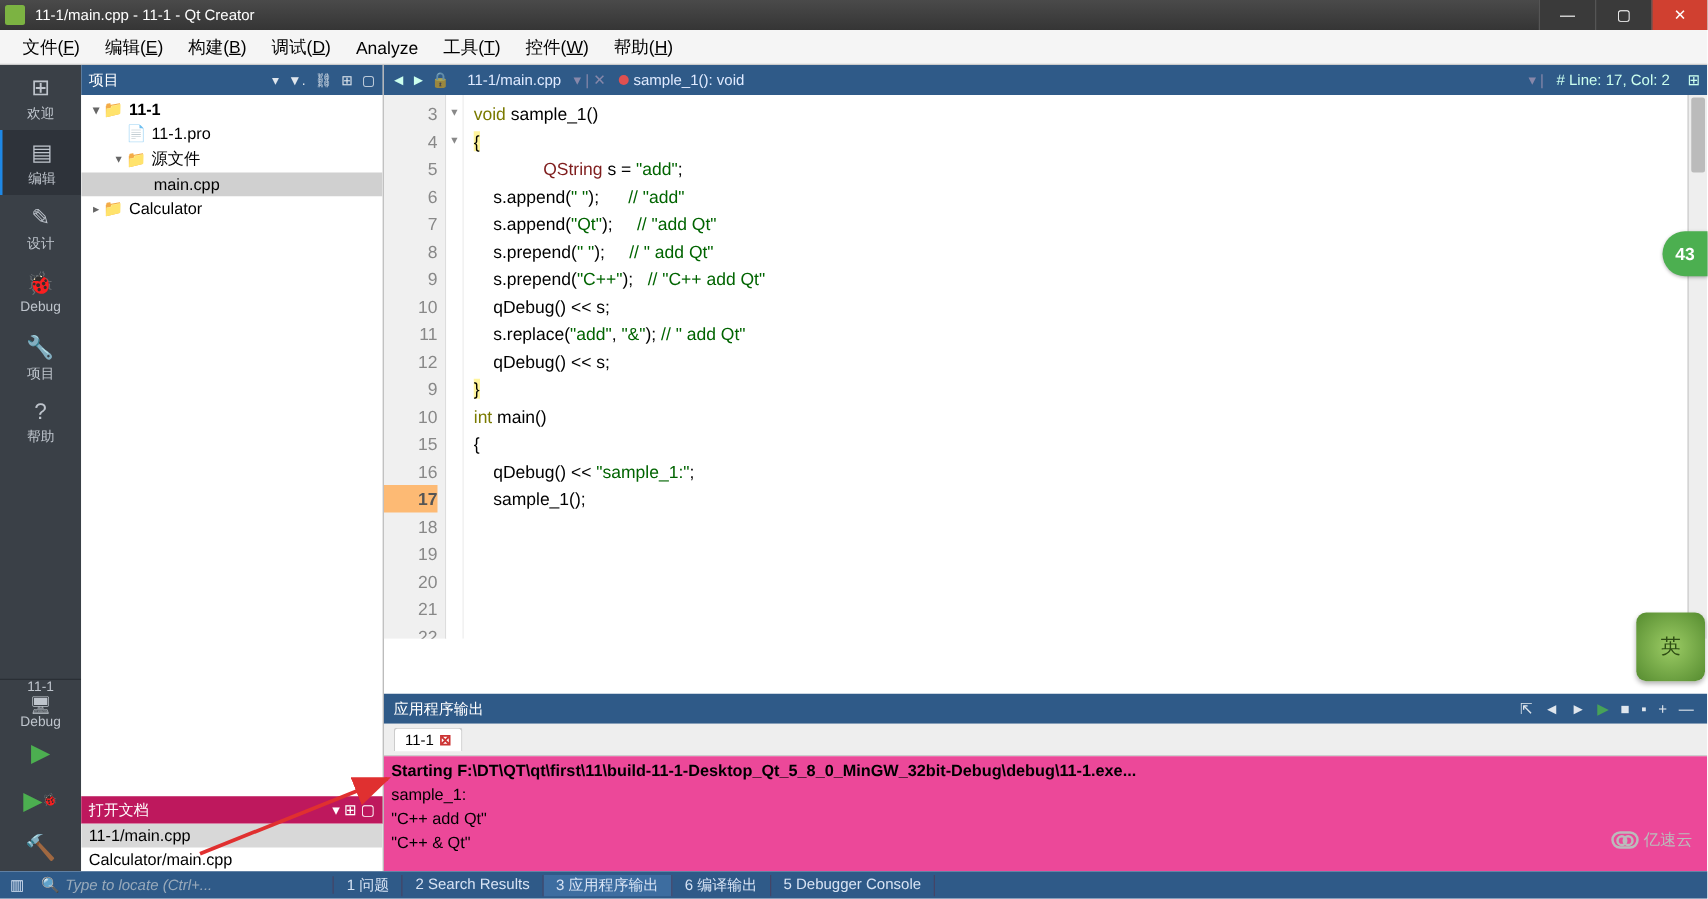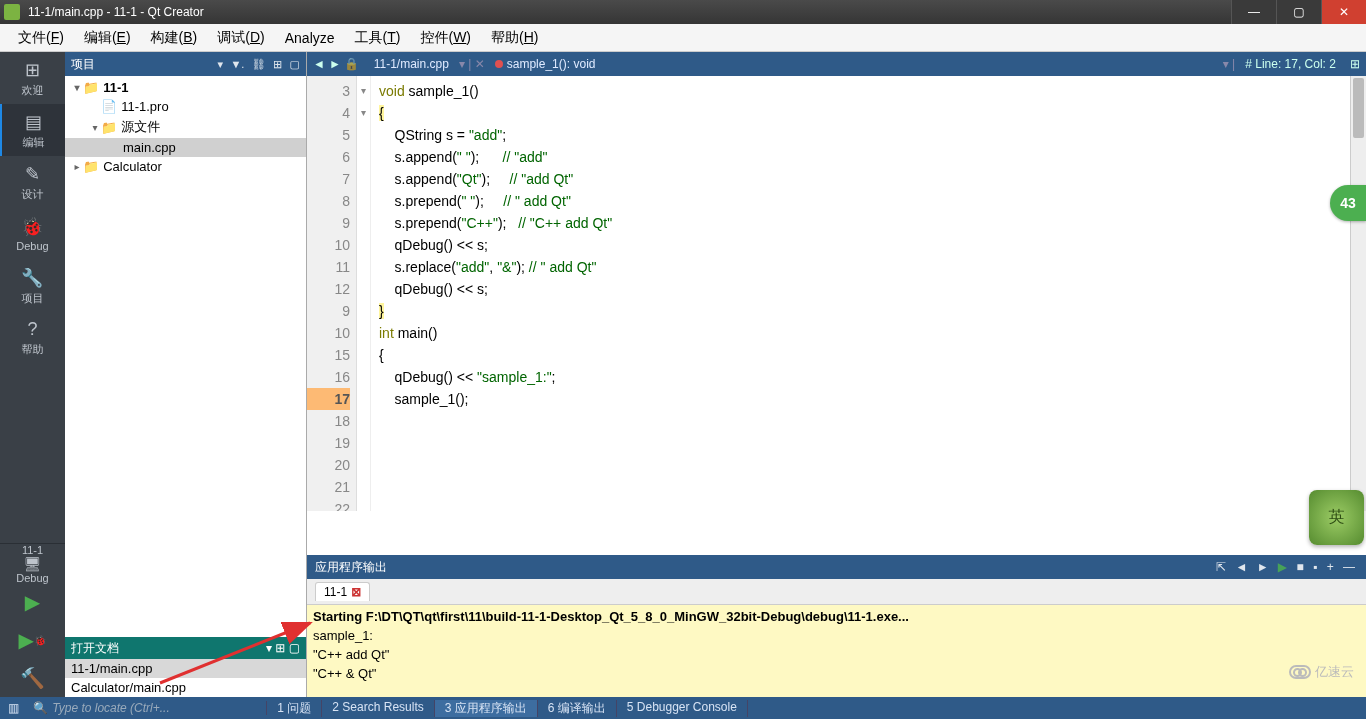--- a/index.html
+++ b/index.html
@@ -28,51 +28,51 @@
 .sidepanel { width: 242px; background: #eee; display: flex; flex-direction: column; border-right: 1px solid #aaa; }
 .panehdr { height: 24px; background: #2f5a88; color: #fff; display: flex; align-items: center; padding: 0 6px; font-size: 12px; }
 .panehdr .t { flex: 1; }
 .panehdr .icons span { margin-left: 4px; opacity: .85; font-size:11px; }
 .tree { flex: 1; background: #fff; overflow: auto; font-size: 13px; padding-top: 2px; }
 .treeitem { padding: 2px 4px; display: flex; align-items: center; white-space: nowrap; cursor:pointer; }
 .treeitem .arr { width:12px; text-align:center; color:#666; font-size:10px; }
 .treeitem .fld { color:#c9a227; margin-right:4px; }
 .treeitem.sel { background:#d0d0d0; }
 .treeitem.bold { font-weight:bold; }
-.openhdr { height: 22px; background: #0f766e; color: #fff; display: flex; align-items: center; padding: 0 6px; font-size: 12px; }
+.openhdr { height: 22px; background: #be185d; color: #fff; display: flex; align-items: center; padding: 0 6px; font-size: 12px; }
 .openhdr .t { flex:1; }
 .openlist { flex:0 0 auto; max-height:60px; background:#fff; font-size:13px; overflow:auto; }
 .openlist .it { padding:2px 6px; cursor:pointer; }
 .openlist .it.sel { background:#d8d8d8; }
 .editor { flex: 1; display: flex; flex-direction: column; overflow: hidden; }
 .edtoolbar { height: 24px; background: #2f5a88; color: #cfe; display: flex; align-items: center; font-size: 12px; font-family: 'Courier New', monospace; }
 .edtoolbar .nav { padding:0 6px; display:flex; gap:4px; }
 .edtoolbar .file { padding:0 8px; color:#dfeaff; }
 .edtoolbar .func { padding:0 8px; color:#dfeaff; display:flex; align-items:center;}
 .edtoolbar .func .dot { width:8px;height:8px;background:#e05050;border-radius:50%;margin-right:4px;}
 .edtoolbar .sep { color:#88a; padding:0 2px; }
 .edtoolbar .spacer { flex:1; }
 .edtoolbar .pos { padding:0 8px; color:#cfe; }
 .edtoolbar .sq { padding:0 6px; }
 .code { flex:1; display:flex; overflow:hidden; background:#fff; position:relative; }
 .gutter { width: 50px; background:#f0f0f0; border-right:1px solid #ddd; text-align:right; padding:4px 6px 4px 0; font:14px/22px 'Courier New', monospace; color:#888; }
 .gutter .cl { background:#fdba74; color:#555; font-weight:bold;}
 .fold { width:14px; background:#fff; padding-top:4px; font:10px/22px monospace; color:#888; text-align:center; border-right:1px solid #eee;}
 .src { flex:1; padding:4px 8px; font:14px/22px 'Courier New', monospace; white-space:pre; overflow:hidden; }
-.kw { color:#7a7a00; } .ty { color:#000000; } .str { color:#006400; } .cm { color:#006400; } .hl { background:#fff59d; }
+.kw { color:#7a7a00; } .ty { color:#7f1d1d;margin-left:40px; } .str { color:#006400; } .cm { color:#006400; } .hl { background:#fff59d; }
 .codescroll { width:16px; background:#eee; border-left:1px solid #ccc; position:relative;}
 .codescroll .thumb{ position:absolute; left:2px; right:2px; top:2px; height:60px; background:#bbb; border-radius:2px;}
 .outhdr { height: 24px; background: #2f5a88; color: #fff; display: flex; align-items: center; padding: 0 8px; font-size: 12px; margin-top: 44px; }
 .outhdr .t { flex:1; }
 .outhdr .btns span { margin:0 3px; opacity:.85; }
 .outhdr .btns .play { color:#4caf50; }
 .tabrow { height: 26px; background:#eee; border-bottom:1px solid #ccc; display:flex; align-items:center; padding:0 8px; font-size:12px; }
 .tabrow .tab { padding:2px 8px; background:#fff; border:1px solid #ccc; border-bottom:none; border-radius:3px 3px 0 0; display:flex; align-items:center; gap:4px;}
 .tabrow .tab .x { color:#c33; font-weight:bold; }
-.output { height:92px; background:#fef9c3; font:13px/19px 'Courier New', monospace; padding:2px 6px; overflow:hidden; color:#000; }
+.output { height:92px; background:#ec4899; font:13px/19px 'Courier New', monospace; padding:2px 6px; overflow:hidden; color:#000; }
 .output .b { font-weight:bold; color:#000; }
 .statusbar { height:22px; background:#2f5a88; color:#d7e3f4; display:flex; align-items:center; font-size:12px; }
 .statusbar .srch { flex:0 0 240px; display:flex; align-items:center; padding:0 6px; gap:4px; border-right:1px solid #446; }
 .statusbar .srch input { flex:1; background:transparent; border:none; color:#ccc; font-size:12px; outline:none; }
 .statusbar .srch input::placeholder { color:#9ab; font-style:italic; }
 .statusbar .tabs { display:flex; }
 .statusbar .tabs .st { padding:0 10px; border-right:1px solid #446; cursor:pointer; }
 .statusbar .tabs .st.active { background:#3d6da0; }
 .redarrow { position:absolute; left:150px; top:605px; pointer-events:none; }
 .watermark { position:absolute; right:12px; bottom:38px; color:#bbb; font-size:13px; pointer-events:none; display:flex; align-items:center; gap:4px; }

